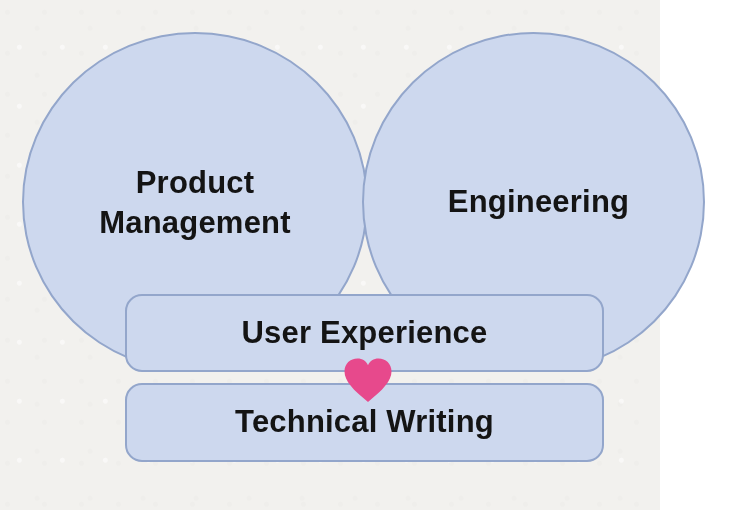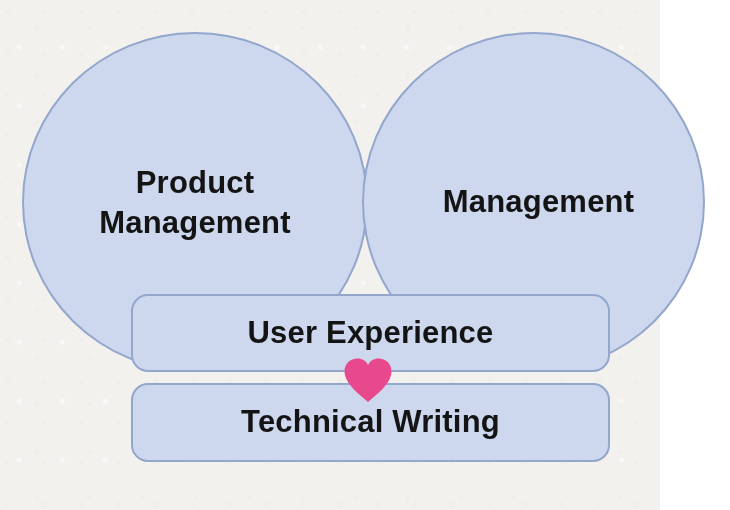--- a/index.html
+++ b/index.html
@@ -42,21 +42,21 @@
     height: 340px;
   }
   .circle-right {
     left: 362px;
     top: 32px;
     width: 343px;
     height: 340px;
   }
   .bar {
     position: absolute;
-    left: 131px;
+    left: 125px;
     width: 479px;
     background: var(--shape-fill, #cdd8ee);
     border: 2px solid var(--shape-border, #93a6cb);
     border-radius: 17px;
     box-sizing: border-box;
     display: flex;
     align-items: center;
     justify-content: center;
     z-index: 2;
   }
@@ -104,21 +104,21 @@
 </head>
 <body>
 
 <div class="canvas">
 
   <div class="circle circle-left">
     <span class="shape-label pm-label">Product Management</span>
   </div>
 
   <div class="circle circle-right">
-    <span class="shape-label eng-label">Management</span>
+    <span class="shape-label eng-label">Engineering</span>
   </div>
 
   <div class="bar bar-ux">
     <span class="shape-label">User Experience</span>
   </div>
 
   <div class="bar bar-tw">
     <span class="shape-label">Technical Writing</span>
   </div>
 

